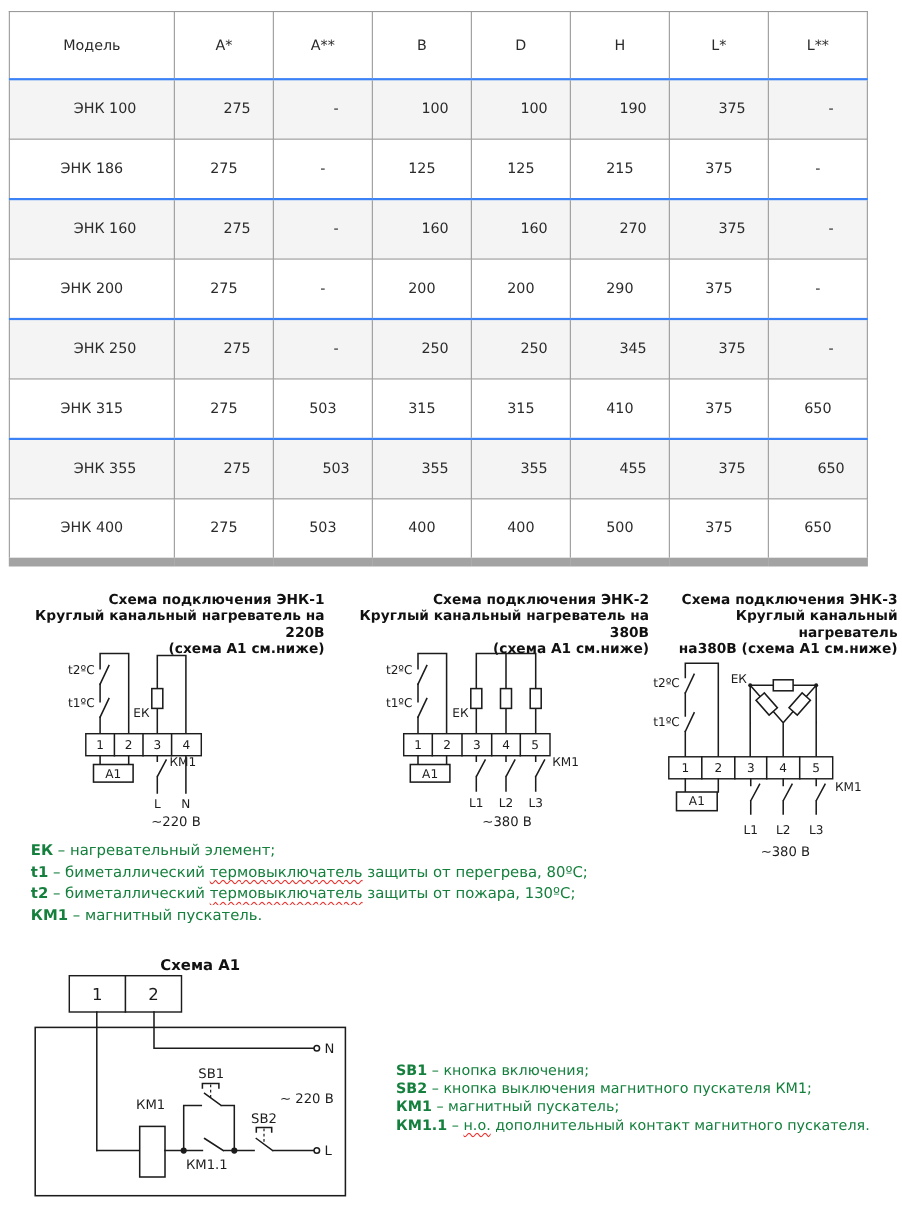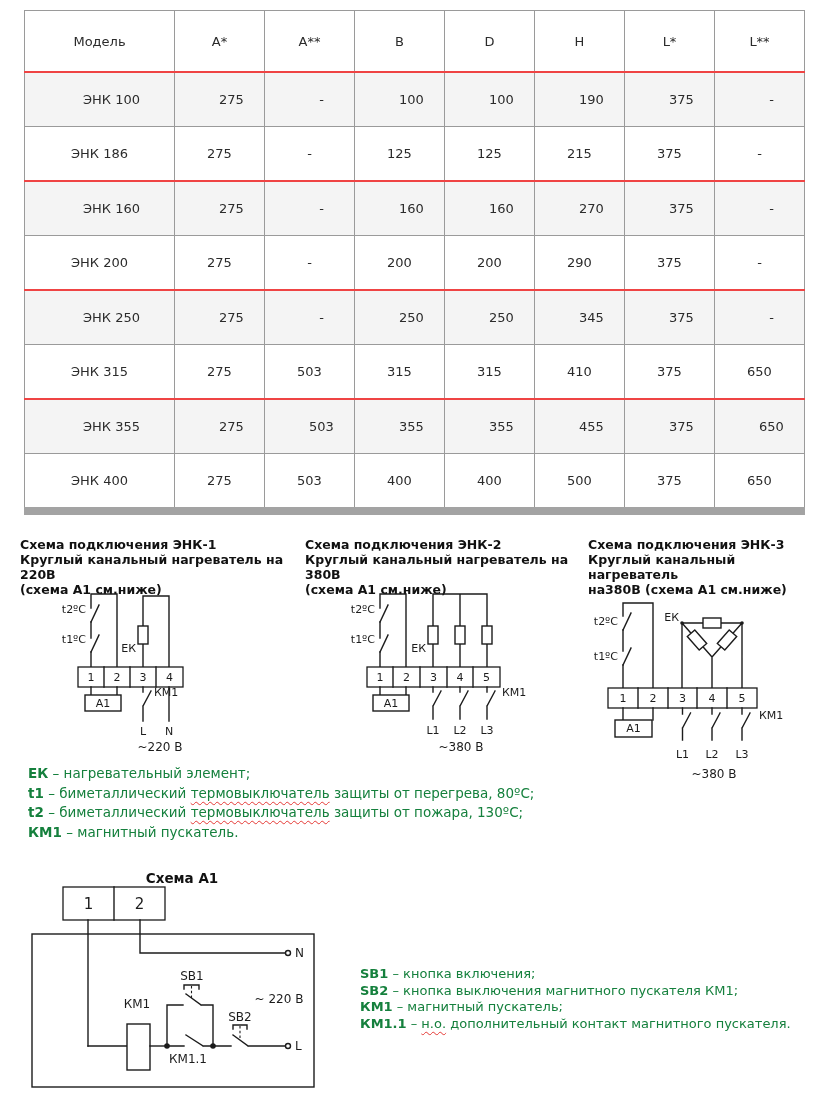--- a/index.html
+++ b/index.html
@@ -11,25 +11,25 @@
   .abs{position:absolute;}
 
   
   table.dims{border-collapse:collapse;width:780px;table-layout:fixed;}
   table.dims th,table.dims td{
     border:1px solid #9a9a9a;text-align:center;vertical-align:middle;
     font-size:13px;font-weight:400;color:#2b2b2b;padding:0;
   }
   table.dims th{height:60px;background:#ffffff;}
   table.dims td{height:53px;background:#ffffff;}
-  table.dims tr.alt td{background:#f4f4f4;border-top:2px solid #ef4444;padding-left:24px;}
+  table.dims tr.alt td{background:#f4f4f4;border-top:2px solid #3b82f6;padding-left:24px;}
   table.dims tr:last-child td{border-bottom:8px solid #a3a3a3;}
 
   
-  .dtitle{font-size:12.5px;font-weight:bold;line-height:15px;text-align:left;color:#111;}
+  .dtitle{font-size:12.5px;font-weight:bold;line-height:15px;text-align:right;color:#111;}
 
   
   .legend{font-size:13.5px;line-height:19.5px;color:#15803d;white-space:nowrap;}
   .legend b{font-weight:bold;}
   .legend2{font-size:13px;line-height:16.5px;}
   .und{
     text-decoration:underline wavy #e53935;
     text-decoration-thickness:1px;
     text-underline-offset:3px;
     text-decoration-skip-ink:none;
@@ -44,21 +44,21 @@
   svg text{font-family:"DejaVu Sans","Liberation Sans",sans-serif;font-size:11px;fill:#1c1c1c;}
   svg text.tm{text-anchor:middle;}
   svg text.te{text-anchor:end;}
   svg text.big{font-size:15px;}
   svg text.md{font-size:12px;}
   .a1title{font-size:13.5px;font-weight:bold;text-align:center;color:#111;}
 </style>
 </head>
 <body>
 
-<div class="abs" style="left:24px;top:10px;">
+<div class="abs" style="left:8px;top:10px;">
   <table class="dims">
     <colgroup>
       <col style="width:150px">
         <col style="width:90px">
         <col style="width:90px">
         <col style="width:90px">
       <col style="width:90px">
         <col style="width:90px">
         <col style="width:90px">
         <col style="width:90px">

